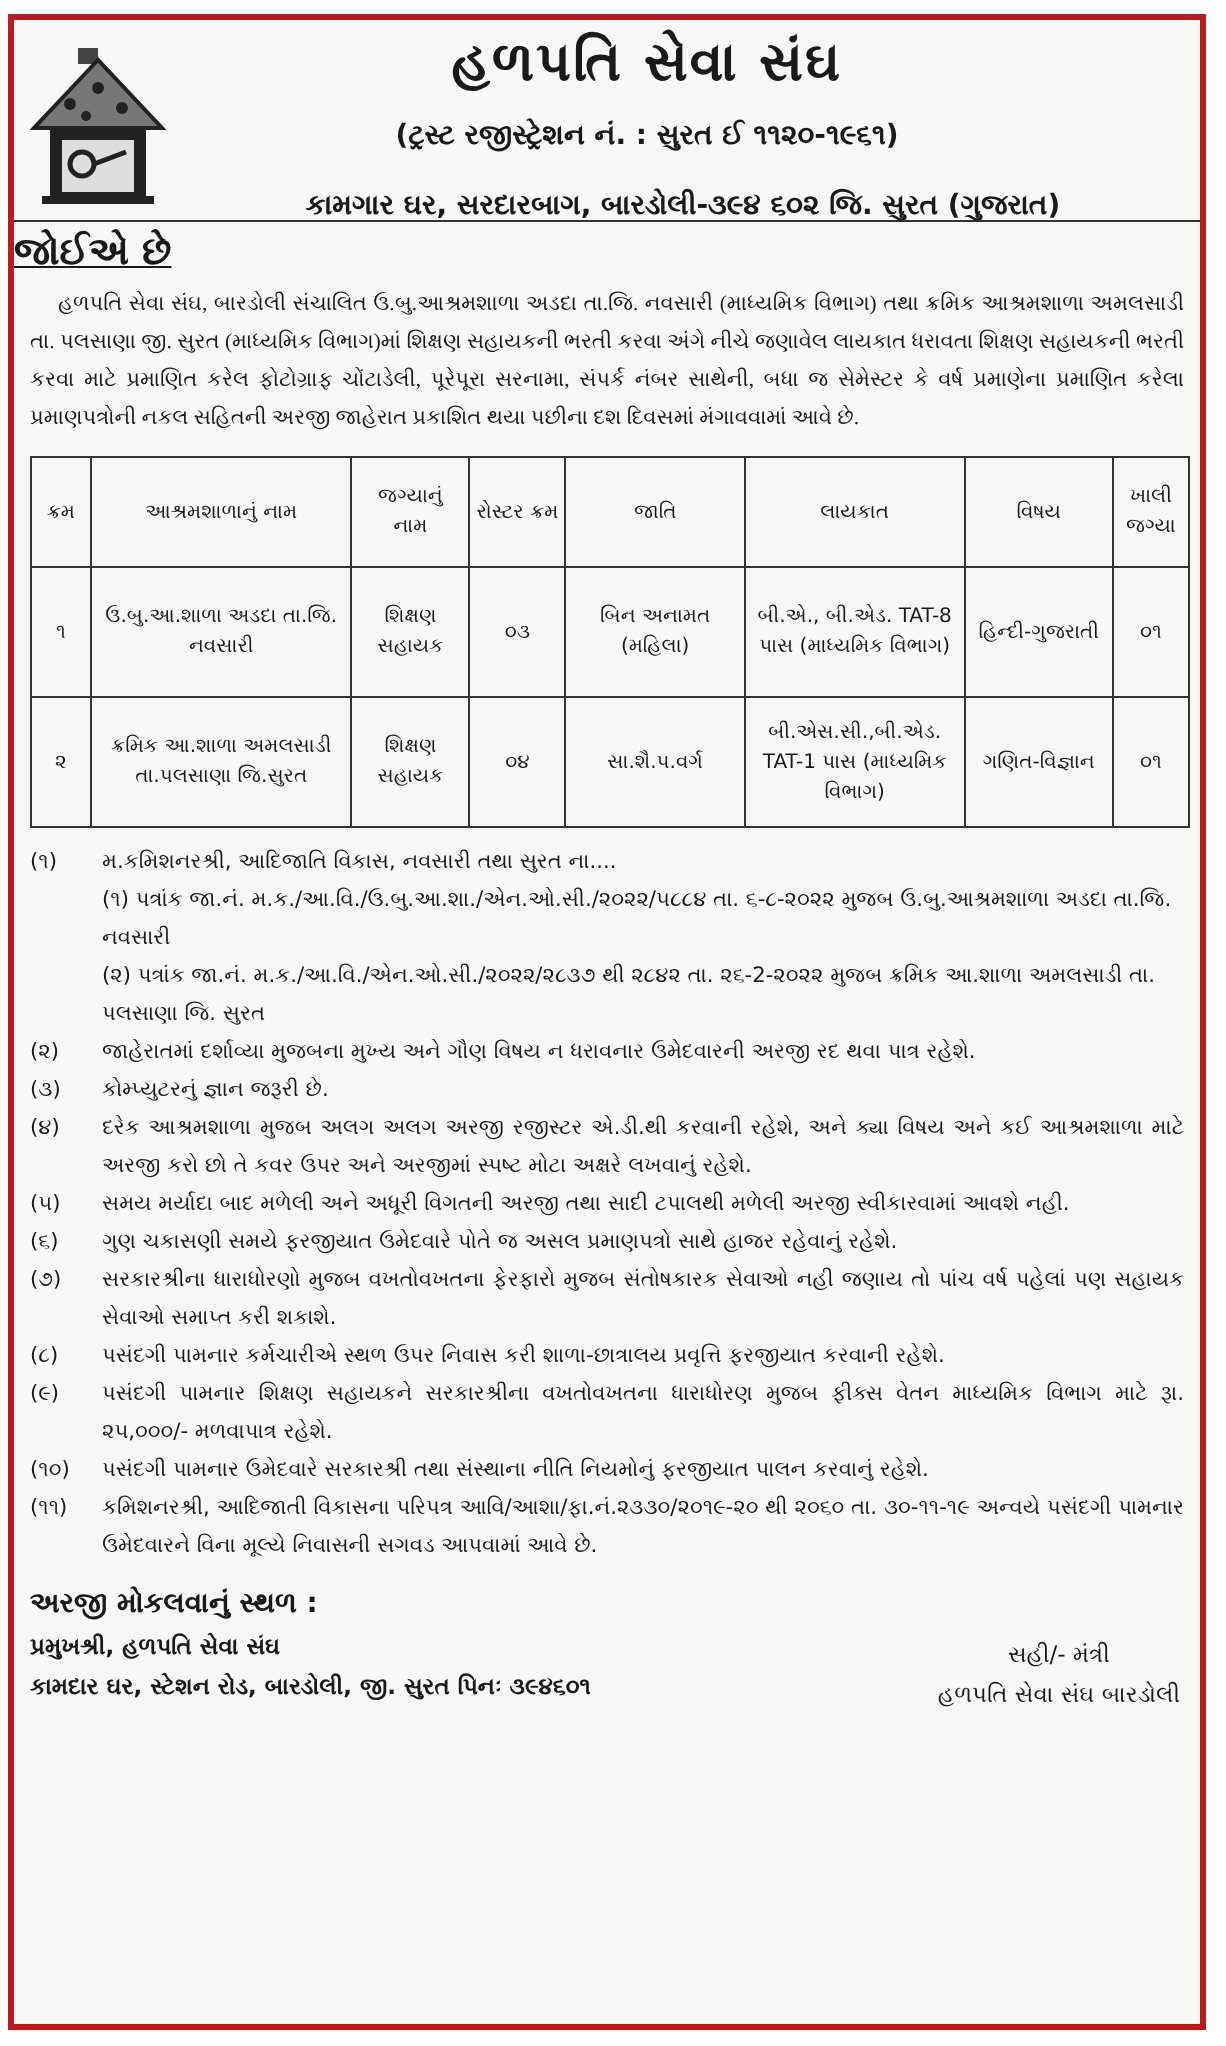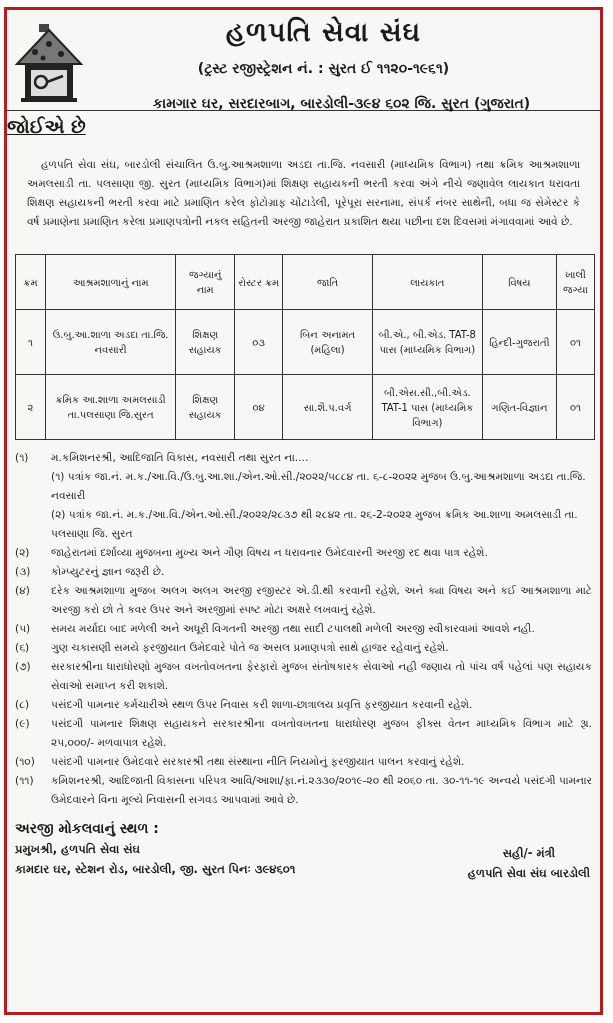--- a/index.html
+++ b/index.html
@@ -11,36 +11,36 @@
   .logo { position: absolute; left: 6px; top: 14px; width: 72px; height: 80px; }
   .org-title { position: absolute; left: 0; right: 0; top: 6px; text-align: center;
                font-size: 27px; font-weight: bold; letter-spacing: 1px; padding-left: 40px; }
   .reg-line { position: absolute; left: 0; right: 0; top: 50px; text-align: center;
               font-size: 14px; font-weight: bold; padding-left: 40px; }
   .addr-line { position: absolute; left: 80px; right: 4px; top: 75px; text-align: center;
                font-size: 14px; font-weight: bold; margin-top: 10px; }
   .wanted { text-align: left; font-size: 19px; font-weight: bold; text-decoration: underline;
             margin-top: 4px; height: 28px; }
   .intro { font-size: 10.6px; line-height: 19px; padding: 0 8px; text-align: justify; }
-  .intro p { margin: 12px; text-indent: 14px; }
-  table.vac { border-collapse: collapse; margin: 23px 8px 0 8px; width: 580px; font-size: 10px; }
+  .intro p { margin: 0; text-indent: 14px; font-family: Liberation Serif, serif; }
+  table.vac { border-collapse: collapse; margin: 9px 8px 0 8px; width: 580px; font-size: 10px; }
   table.vac th, table.vac td { border: 1px solid #333; text-align: center; vertical-align: middle;
                                padding: 2px 3px; line-height: 15px; }
   table.vac th { height: 50px; font-weight: normal; }
   table.vac td { height: 60px; }
   .notes { font-size: 10.6px; line-height: 19px; padding: 8px 8px 0 8px; }
   .note { display: flex; }
   .note .num { width: 36px; flex: none; }
   .note .txt { flex: 1; text-align: justify; }
   .subnote { padding-left: 36px; }
   .footer { position: relative; padding: 8px 8px 0 8px; height: 90px; }
   .send-label { font-size: 14px; font-weight: bold; line-height: 22px; }
   .send-addr { font-size: 11.5px; font-weight: bold; line-height: 20px; }
   .sign { position: absolute; right: 10px; top: 34px; text-align: center; font-size: 11.5px;
-          font-weight: bold; line-height: 20px; }
+          font-weight: normal; line-height: 20px; }
 </style>
 </head>
 <body>
 
 <div class="frame">
   <div class="header">
     <svg class="logo" viewBox="0 0 72 80">
       <rect x="26" y="0" width="10" height="8" fill="#444"></rect>
       <polygon points="36,6 4,40 68,40" fill="#777" stroke="#222" stroke-width="2"></polygon>
       <circle cx="22" cy="28" r="3" fill="#222"></circle>

